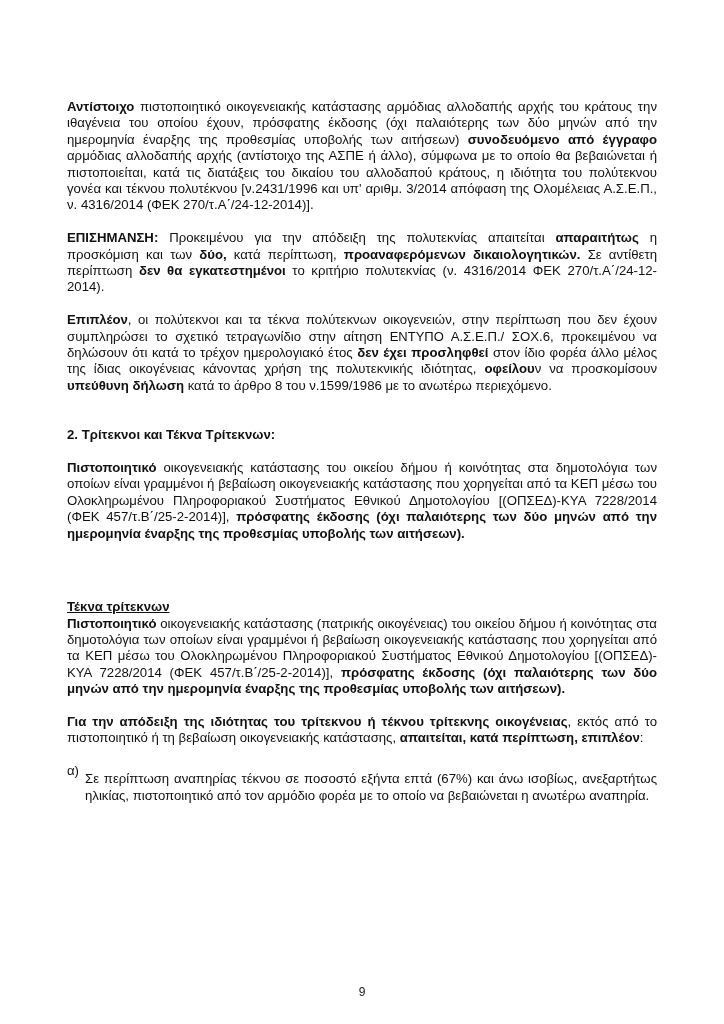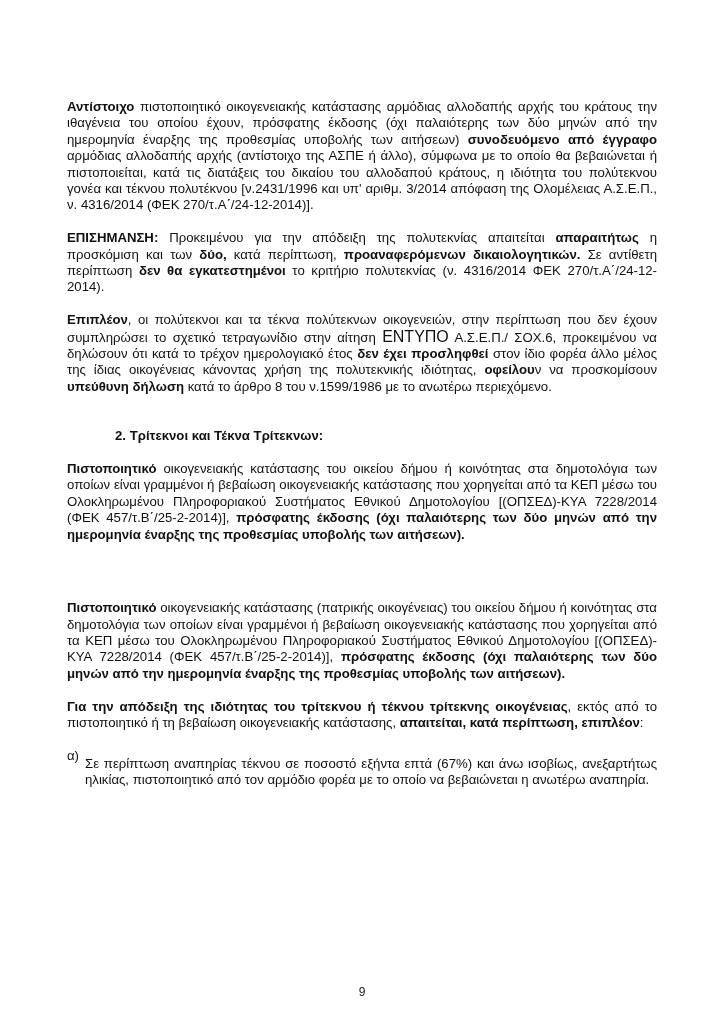--- a/index.html
+++ b/index.html
@@ -7,23 +7,23 @@
   .page {
     position: absolute; left: 67px; top: 99px; width: 590px;
     font-family: "Liberation Sans", sans-serif;
     font-size: 13.2px; line-height: 16.4px; color: #111111;
   }
   p { margin: 0; text-align: justify; }
   .gap1 { height: 16.4px; }
   .gap2 { height: 33px; }
   .gap3 { height: 57px; }
   b { font-weight: bold; }
-  .heading { font-weight: bold; margin-left: 48px; }
+  .heading { font-weight: bold; }
   .sub { font-weight: bold; text-decoration: underline; }
-  .caps { font-size: 16px; }
+  .caps { font-size: 13px; }
   .list { display: flex; }
   .list .marker { width: 18px; flex: none; }
   .list .body { flex: 1; text-align: justify; margin-top: 8px; }
   .pageno {
     position: absolute; left: 0; width: 724px; top: 985px; text-align: center;
     font-family: "Liberation Sans", sans-serif; font-size: 12px; color: #222;
   }
 </style>
 </head>
 <body>
@@ -43,20 +43,21 @@
   <div class="gap2"></div>
 
   <p class="heading">2. Τρίτεκνοι και Τέκνα Τρίτεκνων:</p>
 
   <div class="gap1"></div>
 
   <p><b>Πιστοποιητικό</b><span> οικογενειακής κατάστασης του οικείου δήμου ή κοινότητας στα δημοτολόγια των οποίων είναι γραμμένοι ή βεβαίωση οικογενειακής κατάστασης που χορηγείται από τα ΚΕΠ μέσω του Ολοκληρωμένου Πληροφοριακού Συστήματος Εθνικού Δημοτολογίου [(ΟΠΣΕΔ)-ΚΥΑ 7228/2014 (ΦΕΚ 457/τ.Β΄/25-2-2014)], </span><b>πρόσφατης έκδοσης (όχι παλαιότερης των δύο μηνών από την ημερομηνία έναρξης της προθεσμίας υποβολής των αιτήσεων).</b></p>
 
   <div class="gap3"></div>
 
+  <p class="sub">Τέκνα τρίτεκνων</p>
   <p><b>Πιστοποιητικό</b><span> οικογενειακής κατάστασης (πατρικής οικογένειας) του οικείου δήμου ή κοινότητας στα δημοτολόγια των οποίων είναι γραμμένοι ή βεβαίωση οικογενειακής κατάστασης που χορηγείται από τα ΚΕΠ μέσω του Ολοκληρωμένου Πληροφοριακού Συστήματος Εθνικού Δημοτολογίου [(ΟΠΣΕΔ)-ΚΥΑ 7228/2014 (ΦΕΚ 457/τ.Β΄/25-2-2014)], </span><b>πρόσφατης έκδοσης (όχι παλαιότερης των δύο μηνών από την ημερομηνία έναρξης της προθεσμίας υποβολής των αιτήσεων).</b></p>
 
   <div class="gap1"></div>
 
   <p><b>Για την απόδειξη της ιδιότητας του τρίτεκνου ή τέκνου τρίτεκνης οικογένειας</b><span>, εκτός από το πιστοποιητικό ή τη βεβαίωση οικογενειακής κατάστασης, </span><b>απαιτείται, κατά περίπτωση, επιπλέον</b><span>:</span></p>
 
   <div class="gap1"></div>
 
   <div class="list">
     <span class="marker">α)</span>

